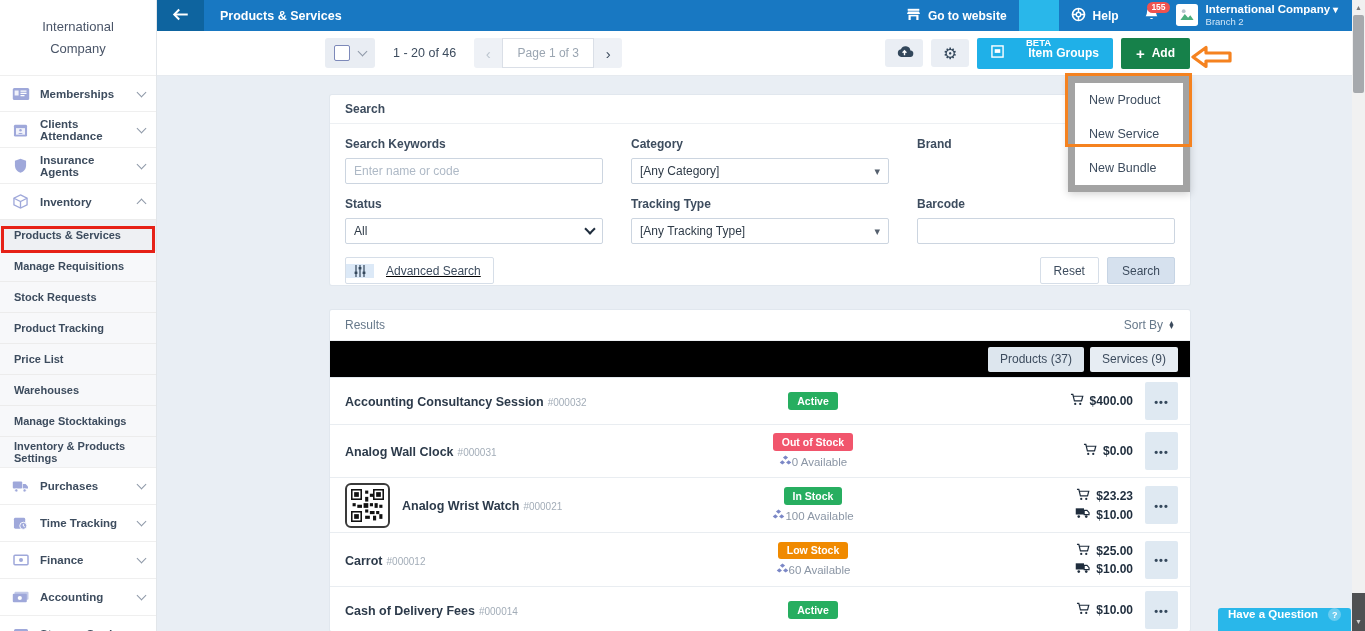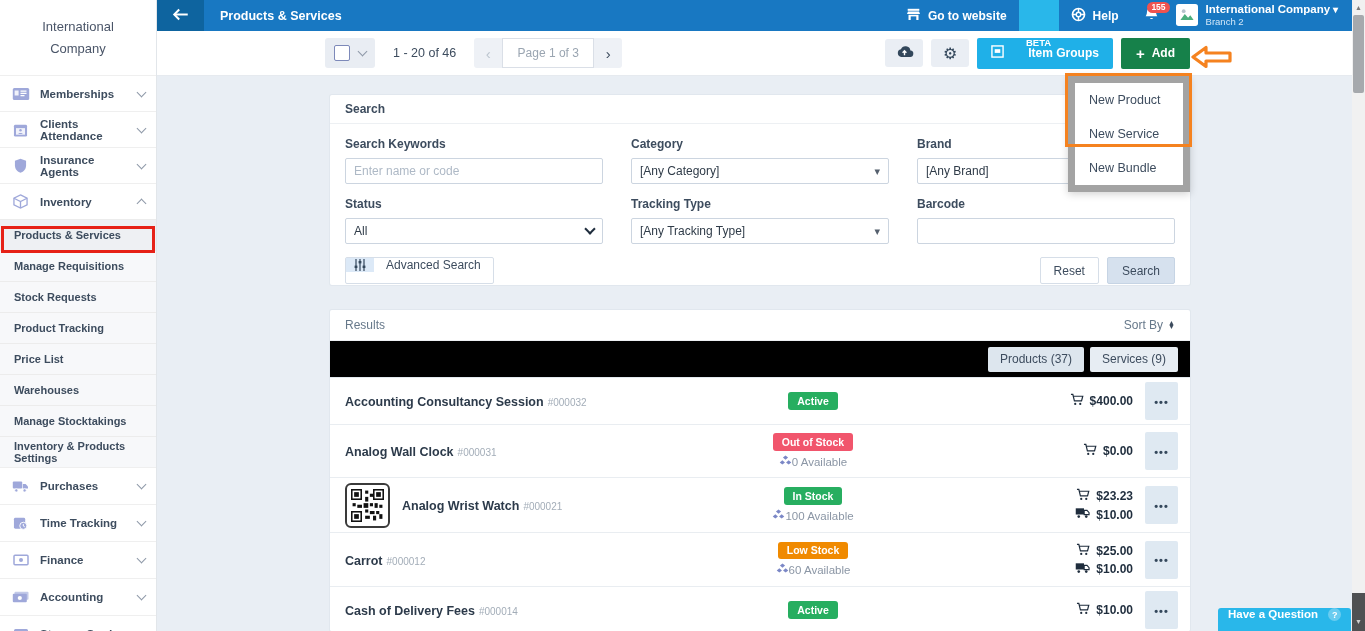--- a/index.html
+++ b/index.html
@@ -87,21 +87,21 @@
   .f-input { width:100%; height:26px; border:1px solid #ccd5e0; border-radius:2px; padding:0 8px; font-size:12px;
              color:#2f3b48; font-family:"Liberation Sans",sans-serif; background:#fff; }
   .f-input::placeholder { color:#aeb9c6; }
   .f-select { width:100%; height:26px; border:1px solid #ccd5e0; border-radius:2px; padding:0 8px; font-size:12px;
               color:#2f3b48; display:flex; align-items:center; cursor:pointer; background:#fff; }
   .f-select .sel-text { flex:1; }
   .caret:after { content:"▾"; color:#55606e; font-size:11px; }
   .chev-bold { width:8px; height:8px; border-right:2.4px solid #1f2d3d; border-bottom:2.4px solid #1f2d3d;
                transform:rotate(45deg); margin-top:-4px; }
   .search-foot { display:flex; align-items:center; margin-top:13px; }
-  .adv-btn { display:flex; align-items:flex-start; border:1px solid #d6dee8; border-radius:2px; height:27px; cursor:pointer; background:#fff; }
+  .adv-btn { display:flex; align-items:center; border:1px solid #d6dee8; border-radius:2px; height:27px; cursor:pointer; background:#fff;text-decoration:underline; }
   .adv-icon { width:28px; background:#dce9f7; display:flex; align-items:center; justify-content:center; }
   .adv-text { display:flex; align-items:center; padding:0 12px; font-size:12px; color:#3d4c5e; }
   .foot-right { margin-left:auto; display:flex; gap:8px; }
   .btn-reset { height:27px; padding:0 13px; background:#fff; border:1px solid #d6dee8; border-radius:2px;
                font-size:12px; color:#3d4c5e; cursor:pointer; font-family:"Liberation Sans",sans-serif; }
   .btn-search { height:27px; padding:0 14px; background:#d6e1ee; border:1px solid #c6d4e4; border-radius:2px;
                 font-size:12px; color:#3d4c5e; cursor:pointer; font-family:"Liberation Sans",sans-serif; }
 
   
   .results-card { left:330px; top:310px; width:860px; height:321px; overflow:hidden; }
@@ -390,24 +390,20 @@
         </div>
         <div class="field">
           <div class="f-label">Category</div>
           <div class="f-select">
             <span class="sel-text">[Any Category]</span>
             <span class="caret"></span>
           </div>
         </div>
         <div class="field">
           <div class="f-label">Brand</div>
-          <div class="f-select">
-            <span class="sel-text">[Any Brand]</span>
-            <span class="caret"></span>
-          </div>
         </div>
         <div class="field">
           <div class="f-label">Status</div>
           <div class="f-select">
             <span class="sel-text">All</span>
             <span class="chev-bold"></span>
           </div>
         </div>
         <div class="field">
           <div class="f-label">Tracking Type</div>

